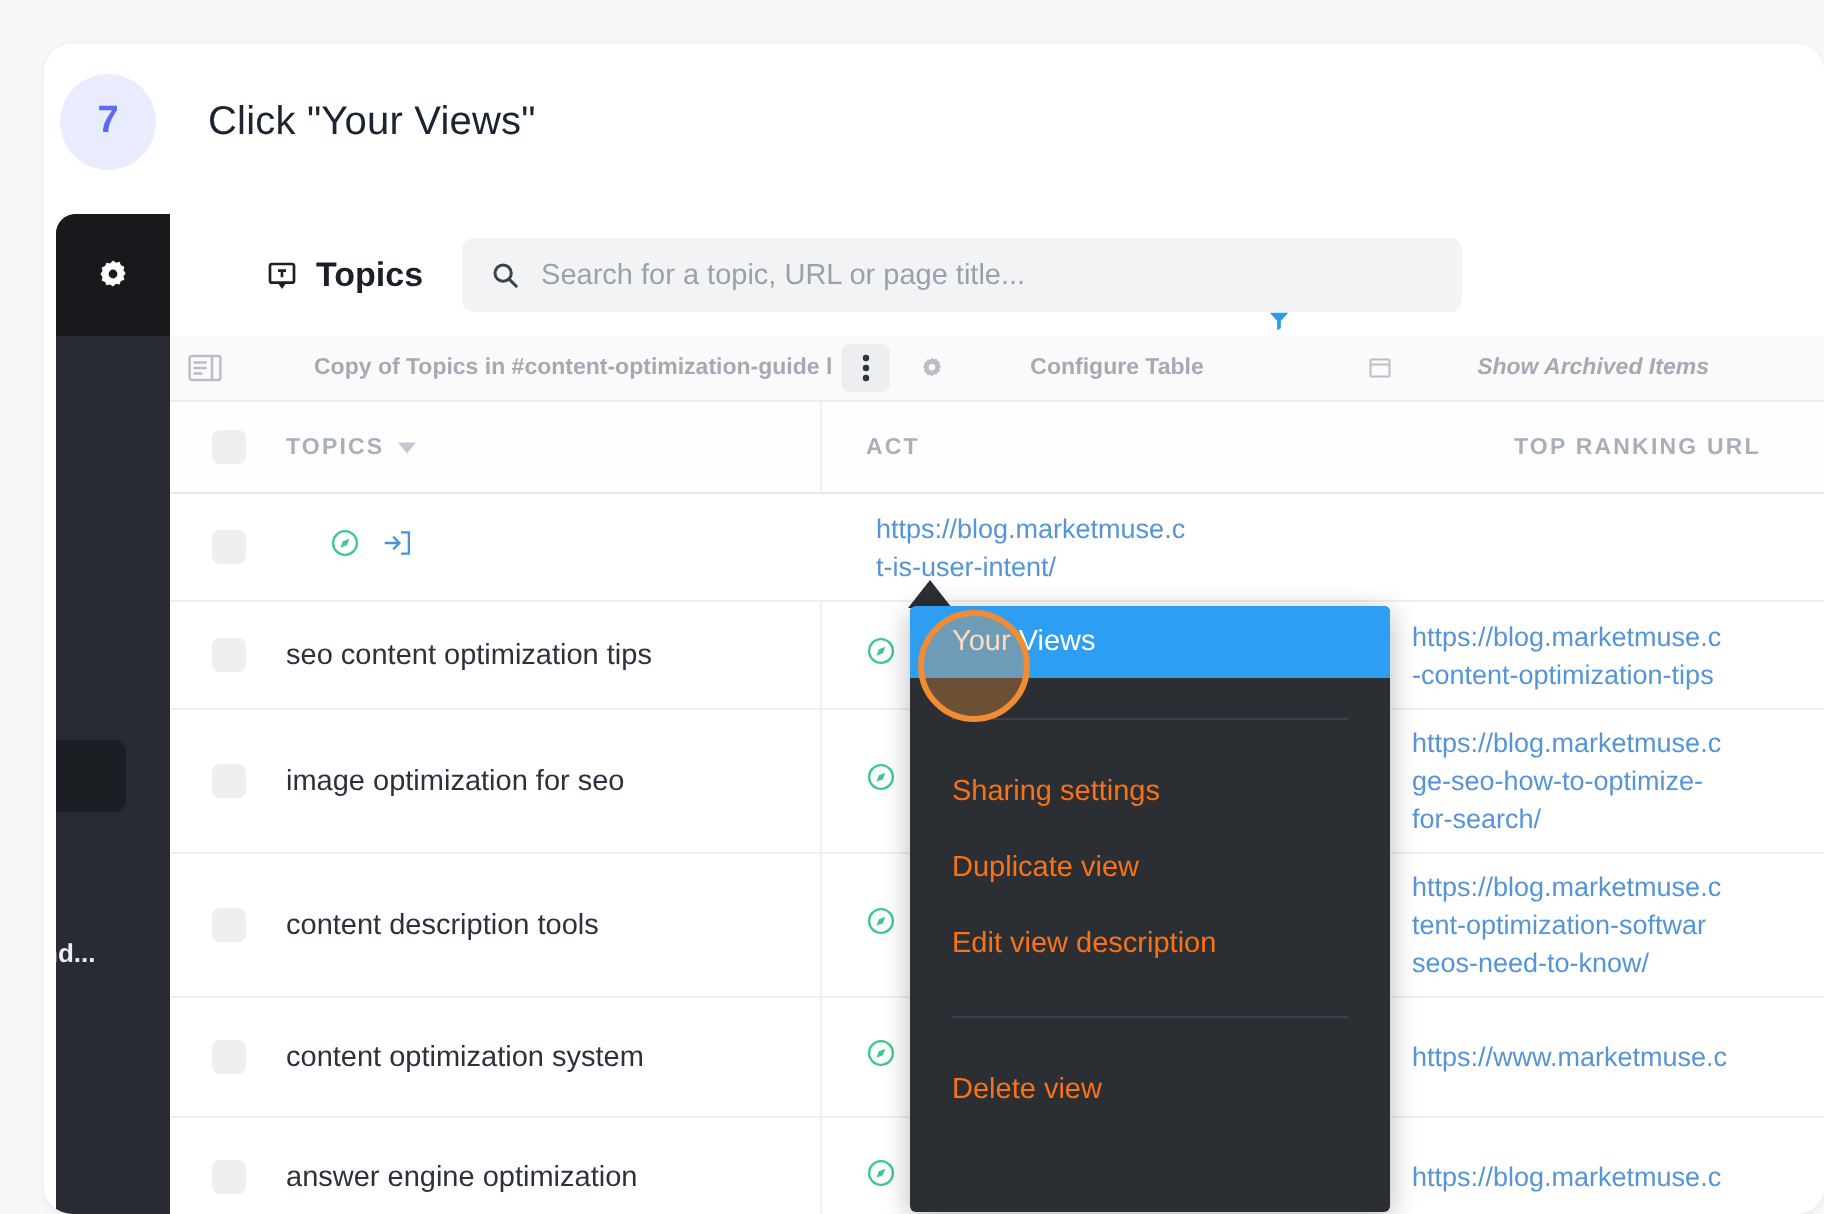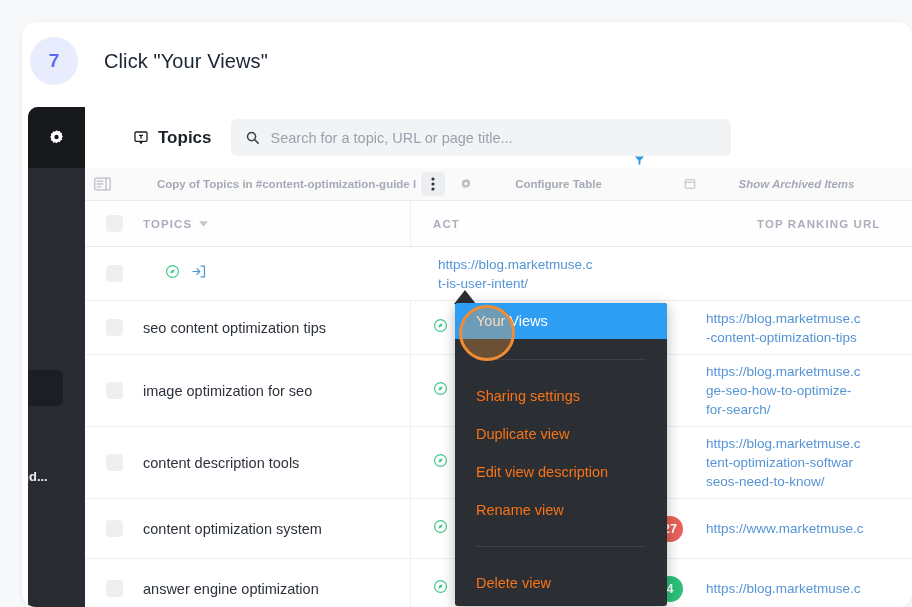--- a/index.html
+++ b/index.html
@@ -166,21 +166,21 @@
   .url-cell { padding: 0 8px 0 0; }
   .url-link {
     font-size: 13.5px; line-height: 19px; color: #5594d6;
     word-break: break-all;
   }
 
   
   #menu {
     position: absolute;
     left: 427px; top: 196px;
-    width: 212px; height: 303px;
+    width: 240px; height: 303px;
     background: #2b2f34;
     border-radius: 3px;
     z-index: 20;
     box-shadow: 0 3px 14px rgba(0,0,0,.28);
     overflow: hidden;
   }
   #menu-pointer {
     position: absolute;
     left: 426px; top: 183px;
     width: 0; height: 0;
@@ -562,23 +562,20 @@
         <div class="menu-gap"></div>
         <div class="menu-item">
           <span>Sharing settings</span>
         </div>
         <div class="menu-item">
           <span>Duplicate view</span>
         </div>
         <div class="menu-item">
           <span>Edit view description</span>
         </div>
-        <div class="menu-item">
-          <span>Rename view</span>
-        </div>
         <div class="menu-gap"></div>
         <div class="menu-sep"></div>
         <div class="menu-gap"></div>
         <div class="menu-item">
           <span>Delete view</span>
         </div>
       </div>
 
     <div id="highlight"></div>
   </div>

